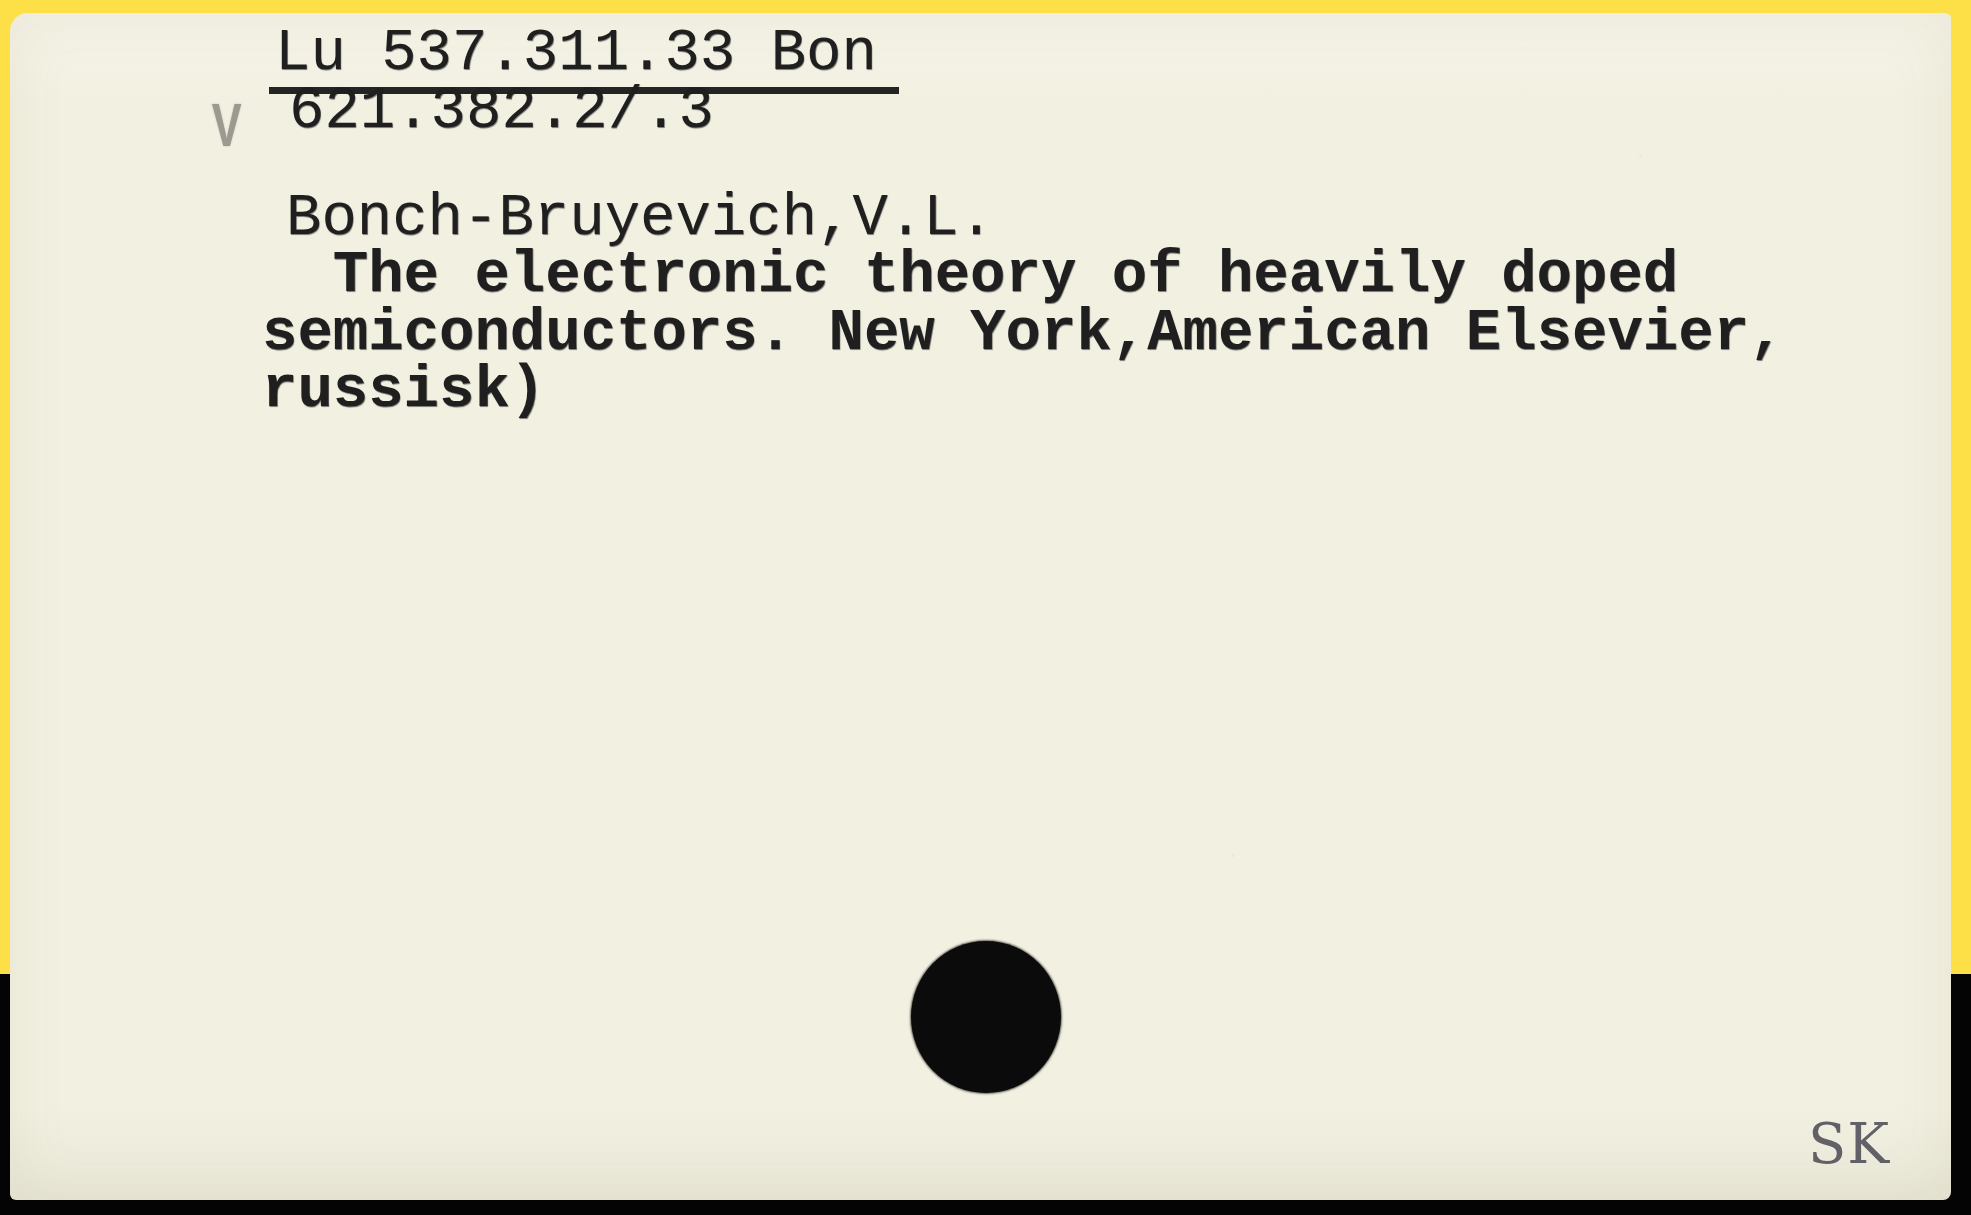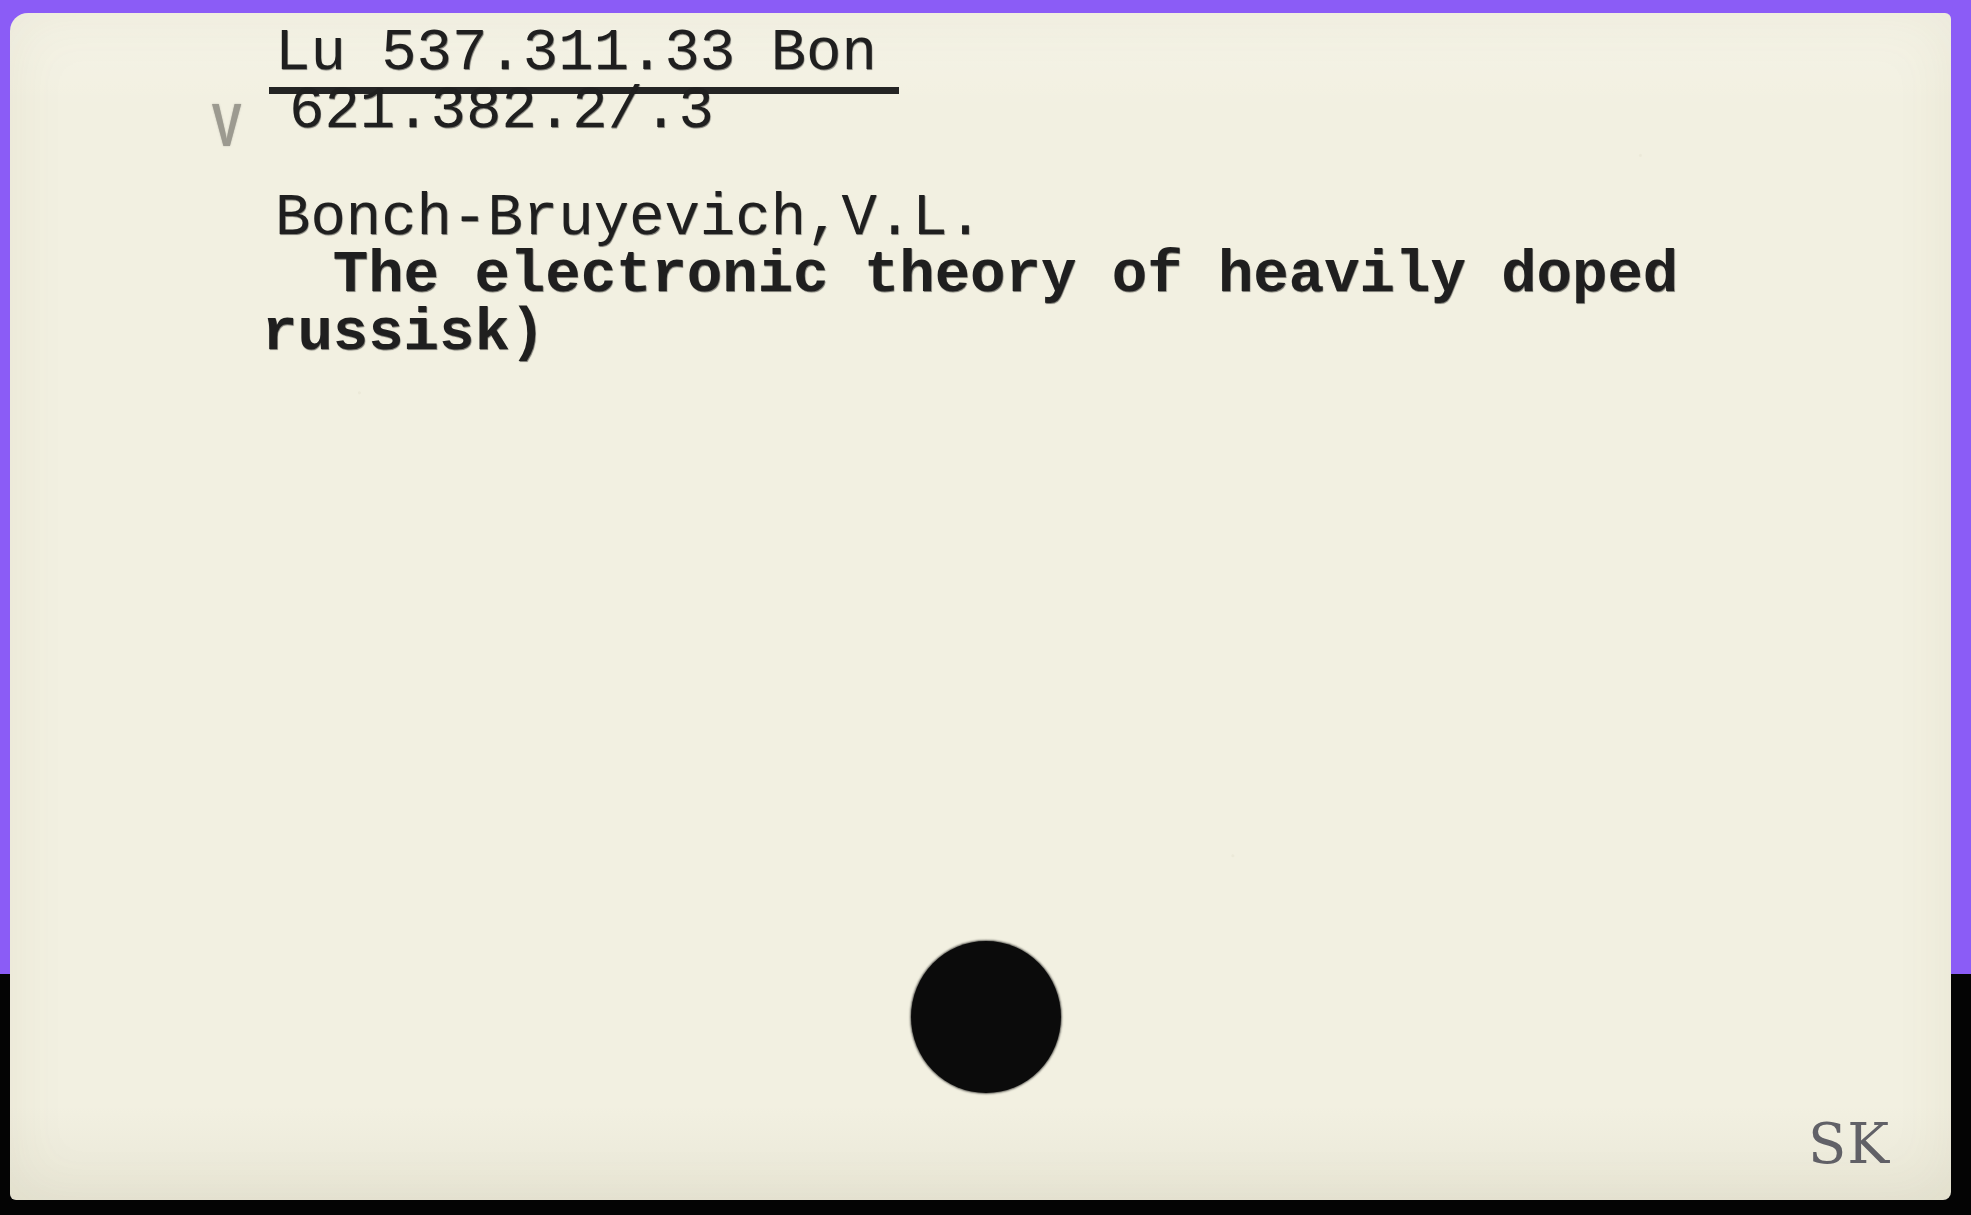--- a/index.html
+++ b/index.html
@@ -8,21 +8,21 @@
     background: #040404;
     width: 1971px;
     height: 1215px;
     overflow: hidden;
     font-family: "Liberation Mono", "DejaVu Sans Mono", monospace;
   }
   .page {
     position: relative;
     width: 1971px;
     height: 974px;
-    background: #8b5cf6;
+    background: #fde047;
   }
   
   .card {
     position: absolute;
     left: 10px;
     top: 13px;
     width: 1941px;
     height: 1187px;
     background: #f2f0e1;
     background-image:
@@ -61,21 +61,21 @@
     top: 76px;
     color: #8e8c82;
     font-family: "Liberation Sans", sans-serif;
     font-size: 62px;
     font-weight: bold;
     transform: scaleX(0.72);
     opacity: 0.85;
     text-shadow: 0 0 2px rgba(140,138,128,0.7);
   }
   .author {
-    left: 265px;
+    left: 276px;
     top: 177px;
     font-family: Liberation Mono, monospace;
   }
   .body-block {
     position: absolute;
     left: 252px;
     top: 234px;
     font-weight: bold;
   }
   .bline {
@@ -117,20 +117,21 @@
     <div class="type callnum-line1">Lu 537.311.33 Bon</div>
 
     <div class="pencil-v">V</div>
 
     <div class="type callnum-line2">621.382.2/.3</div>
 
     <div class="type author">Bonch-Bruyevich,V.L.</div>
 
     <div class="body-block">
       <div class="bline">  The electronic theory of heavily doped</div>
+      <div class="bline">semiconductors. New York,American Elsevier,</div>
       <div class="bline">russisk)</div>
     </div>
 
     <div class="hole"></div>
 
     <div class="stamp">SK</div>
 
   </div>
 </div>
 

